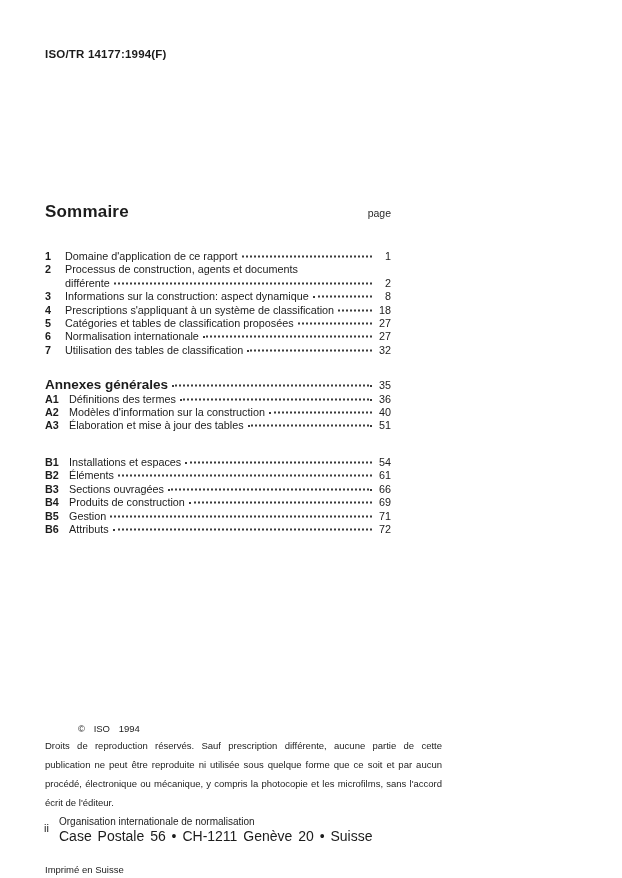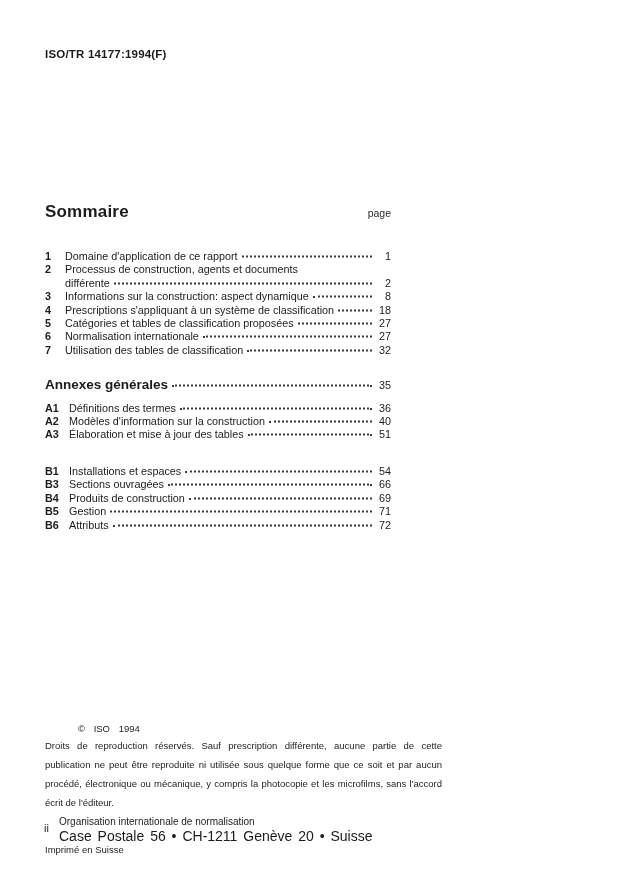--- a/index.html
+++ b/index.html
@@ -27,34 +27,34 @@
   .label { white-space:nowrap; }
   .leader {
     flex:1 1 auto; min-width:8px;
     border-bottom:2px dotted #3a3a3a;
     margin:0 3px 0 4px;
     transform:translateY(-2.5px);
   }
   .pg { flex:0 0 auto; min-width:16px; text-align:right; }
 
   .annex  { margin-top:21px; }
-  .annex-head { margin-bottom:9px; }
+  .annex-head { }
   .a-title { font-size:13.5px; font-weight:bold; white-space:nowrap; }
   .annex2 { margin-top:23px; }
   .annex2 .a-title { font-size:14px; }
   .annex2 .annex-head { margin-bottom:12px; }
   .annex .pg, .annex2 .pg { font-size:10.8px; }
 
   .footer { position:absolute; left:45px; top:723px; width:397px; }
   .copyright { font-size:9.5px; word-spacing:6px; margin-bottom:2px;margin-left:33px; }
   .rights { font-size:9.5px; line-height:19px; text-align:justify; }
   .org { margin:4px 0 0 14px; }
   .org-name { font-size:10px; }
   .org-addr { font-size:14px; margin-top:1px; word-spacing:2px; }
-  .printed { font-size:9.5px; margin-top:0; }
+  .printed { font-size:9.5px; margin-top:20px; }
 
   .folio { position:absolute; left:44px; top:822px; font-size:11px; }
 </style>
 </head>
 <body>
 
 <div class="page">
 
   <div class="doc-ref">ISO/TR 14177:1994(F)</div>
 
@@ -141,20 +141,26 @@
     </div>
 
     <div class="annex annex2">
       <div class="row">
         <span class="num2">B1</span>
         <span class="label">Installations et espaces</span>
         <span class="leader"></span>
         <span class="pg">54</span>
       </div>
       <div class="row">
+        <span class="num2">B2</span>
+        <span class="label">Éléments</span>
+        <span class="leader"></span>
+        <span class="pg">61</span>
+      </div>
+      <div class="row">
         <span class="num2">B3</span>
         <span class="label">Sections ouvragées</span>
         <span class="leader"></span>
         <span class="pg">66</span>
       </div>
       <div class="row">
         <span class="num2">B4</span>
         <span class="label">Produits de construction</span>
         <span class="leader"></span>
         <span class="pg">69</span>

